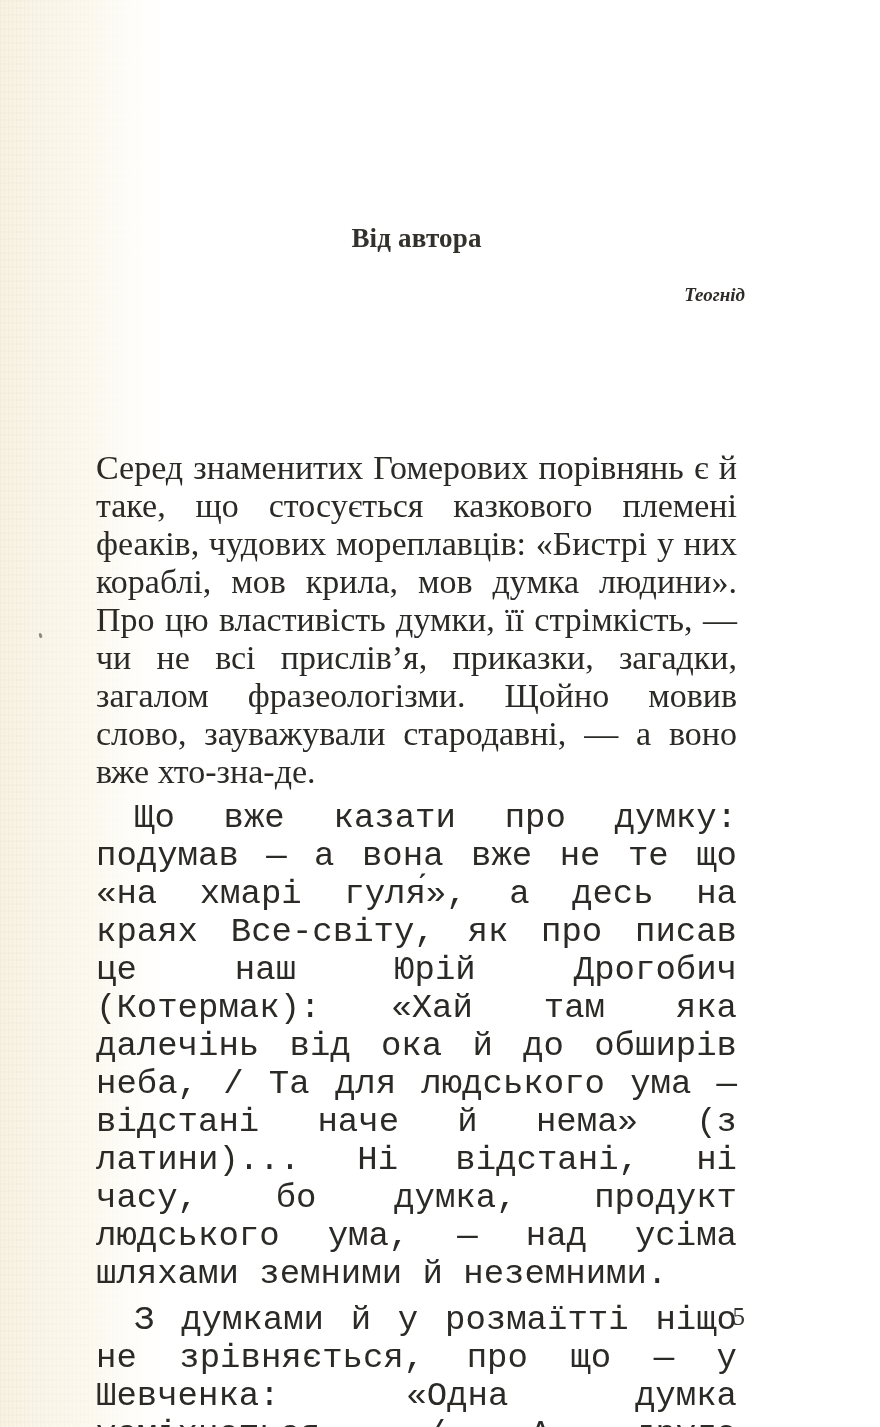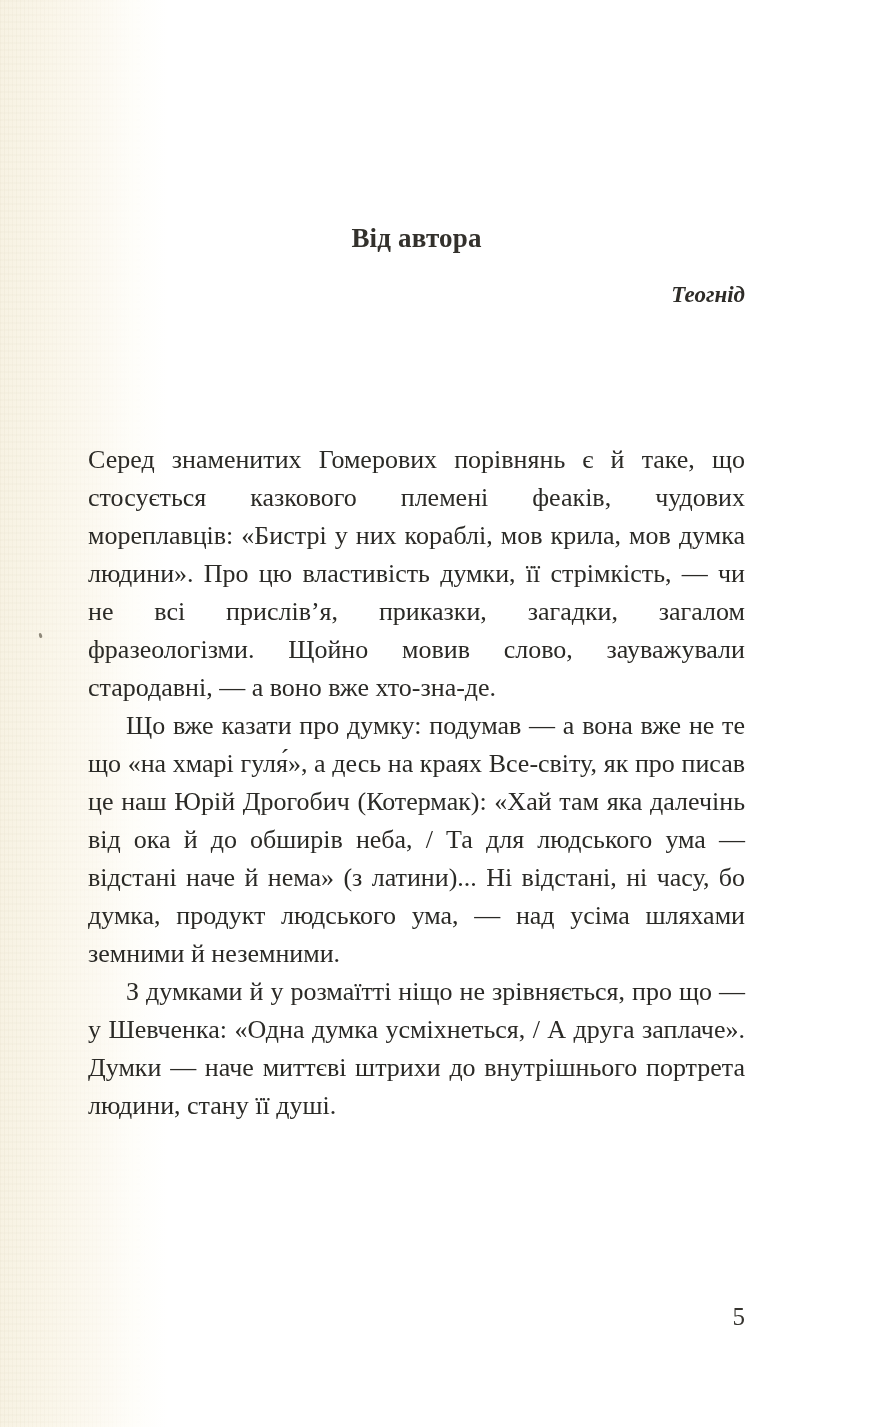--- a/index.html
+++ b/index.html
@@ -91,44 +91,45 @@
     display: block;
     white-space: nowrap;
   }
 
   .epigraph-source {
     display: block;
     margin-top: 3px;
     text-align: right;
     font-weight: bold;
     font-style: italic;
-    font-size: 23px;
+    font-size: 19px;
     color: #2e2c28;
   }
 
   .body-text {
     position: absolute;
     top: 441px;
     left: 0;
     width: 657px;
   }
 
   .para {
-    margin: 0;
-    font-size: 26px;
+    margin: 8px;
+    font-size: 34px;
     line-height: 38px;
     text-align: justify;
     text-justify: inter-word;
     -webkit-hyphens: none;
             hyphens: none;
     color: #2b2a26;
   }
 
   .para.indent {
     text-indent: 38px;
+    font-family: Liberation Mono, monospace;
   }
 
   .page-number {
     position: absolute;
     top: 1303px;
     left: 0;
     width: 657px;
     text-align: right;
     font-size: 25px;
     color: #36342f;

